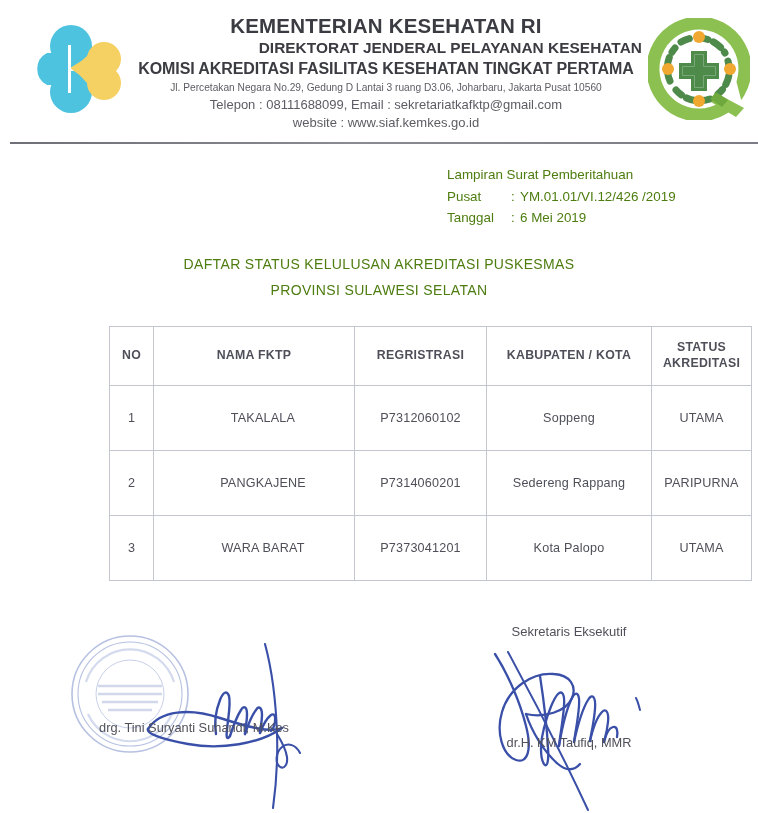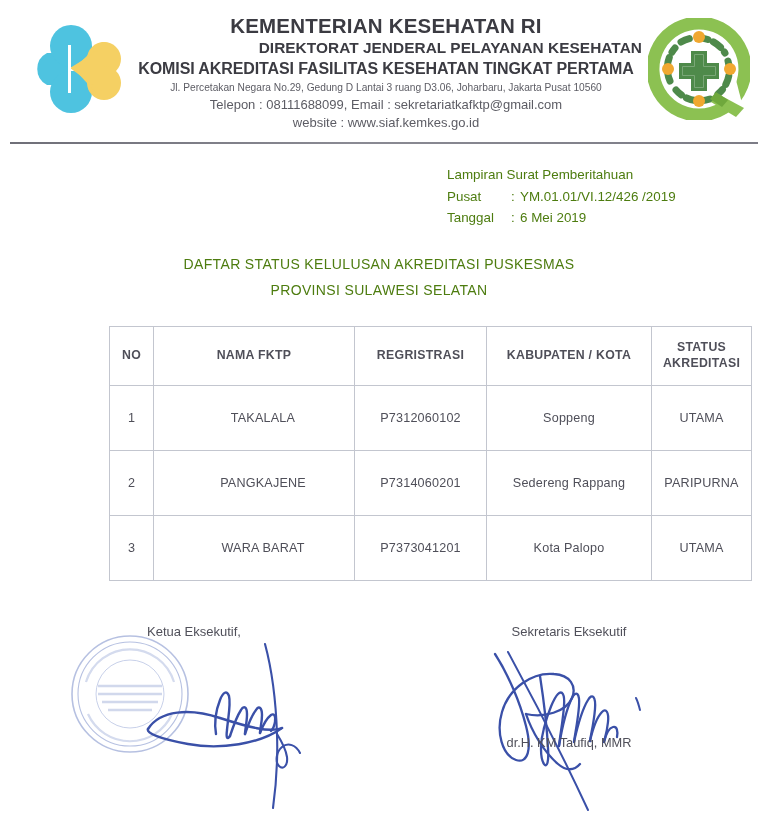--- a/index.html
+++ b/index.html
@@ -376,21 +376,21 @@
       <path d="M86 90 C92 108 104 128 118 140 C126 147 134 147 140 140"></path>
     </g>
     <g fill="none" stroke="#3a50a8" stroke-width="2.0" stroke-linecap="round">
       <path d="M68 28 C92 72 120 126 148 186"></path>
       <path d="M196 74 C198 78 199 82 200 86"></path>
     </g>
   </svg>
 </div>
 
 <div class="sig sig-left">
-  <div class="sig-role">Ketua Eksekutif,</div>
   <div class="sig-gap"></div>
+  <div class="sig-name">drg. Tini Suryanti Suhandi, M.Kes</div>
 </div>
 
 <div class="sig sig-right">
   <div class="sig-role">Sekretaris Eksekutif</div>
   <div class="sig-gap"></div>
   <div class="sig-name">dr.H. KM Taufiq, MMR</div>
 </div>
 
 </body></html>

